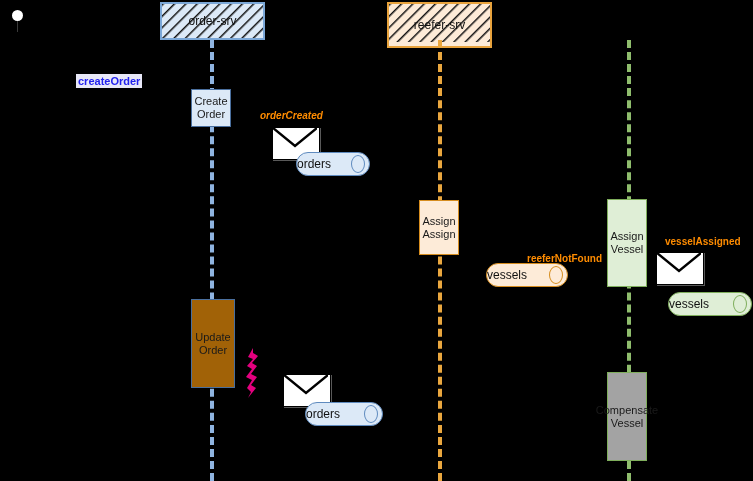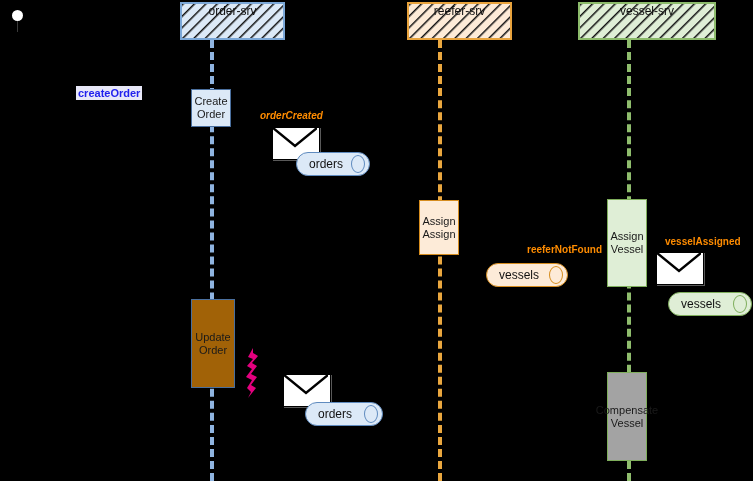--- a/index.html
+++ b/index.html
@@ -16,24 +16,23 @@
     overflow: hidden;
   }
 
   
   .participant {
     position: absolute;
     box-sizing: border-box;
     border-width: 2px;
     border-style: solid;
     display: flex;
-    align-items: flex-start;
+    align-items: center;
     justify-content: center;
     overflow: hidden;
-    margin-left: 20px;
   }
   .participant .hatch {
     position: absolute;
     inset: 0;
     pointer-events: none;
   }
   .participant .plabel {
     position: relative;
     font-size: 12px;
     color: #111111;
@@ -73,21 +72,20 @@
     font-size: 10px;
     font-weight: bold;
     color: #ff8c00;
     white-space: nowrap;
   }
   .evtlabel.blue {
     color: #2222ee;
     background: #e8e8f8;
     font-size: 11px;
     padding: 1px 2px;
-    margin-top: 12px;
   }
 
   
   .envelope {
     position: absolute;
     width: 46px;
     height: 31px;
     background: #ffffff;
     border: 1px solid #000000;
     box-shadow: 1px 1px 0 rgba(255,255,255,0.35);
@@ -97,21 +95,20 @@
   
   .cylinder {
     position: absolute;
     height: 24px;
     box-sizing: border-box;
     border-width: 1px;
     border-style: solid;
     border-radius: 12px / 12px;
     display: flex;
     align-items: center;
-    padding-left: 12px;
   }
   .cylinder .clabel {
     font-size: 12px;
     color: #111111;
     white-space: nowrap;
   }
   .cylinder .cap {
     position: absolute;
     right: 4px;
     top: 2px;
@@ -155,43 +152,32 @@
       <defs>
         <pattern id="hp1" width="8" height="8" patternUnits="userSpaceOnUse" patternTransform="rotate(45)">
           <line x1="0" y1="0" x2="0" y2="8" stroke="#111111" stroke-width="3"></line>
         </pattern>
       </defs>
       <rect width="105" height="38" fill="url(#hp1)"></rect>
     </svg>
     <span class="plabel">order-srv</span>
   </div>
 
-  <div class="participant" style="left:387px; top:2px; width:105px; height:38px; background:#fdebd8; border-color:#e8a33d;">
+  <div class="participant" style="left:387px; top:2px; width:105px; height:46px; background:#fdebd8; border-color:#e8a33d;">
     <svg class="hatch" width="105" height="38" viewBox="0 0 105 38" preserveAspectRatio="none">
       <defs>
         <pattern id="hp2" width="8" height="8" patternUnits="userSpaceOnUse" patternTransform="rotate(45)">
           <line x1="0" y1="0" x2="0" y2="8" stroke="#111111" stroke-width="3"></line>
         </pattern>
       </defs>
       <rect width="105" height="38" fill="url(#hp2)"></rect>
     </svg>
     <span class="plabel">reefer-srv</span>
   </div>
 
-  <div class="participant" style="left:558px; top:2px; width:138px; height:38px; background:#dfeed6; border-color:#8cbb6b;">
-    <svg class="hatch" width="138" height="38" viewBox="0 0 138 38" preserveAspectRatio="none">
-      <defs>
-        <pattern id="hp3" width="8" height="8" patternUnits="userSpaceOnUse" patternTransform="rotate(45)">
-          <line x1="0" y1="0" x2="0" y2="8" stroke="#111111" stroke-width="3"></line>
-        </pattern>
-      </defs>
-      <rect width="138" height="38" fill="url(#hp3)"></rect>
-    </svg>
-    <span class="plabel">vessel-srv</span>
-  </div>
 
   <div class="lifeline" style="left:210px; top:40px; height:441px; border-left-color:#8fb4e0;"></div>
   <div class="lifeline" style="left:438px; top:40px; height:441px; border-left-color:#eaa73f;"></div>
   <div class="lifeline" style="left:627px; top:40px; height:441px; border-left-color:#8fbd6d;"></div>
 
   <div class="evtlabel blue" style="left:76px; top:74px;">createOrder</div>
 
   <div class="activity" style="left:191px; top:89px; width:40px; height:38px; background:#dce9f7; border-color:#4a6f9e;">
     <div>
       <div class="alabel">Create</div>
@@ -211,21 +197,21 @@
     <span class="cap" style="border-color:#5f8bbf;"></span>
   </div>
 
   <div class="activity" style="left:419px; top:200px; width:40px; height:55px; background:#fdebd8; border-color:#d68d1f;">
     <div>
       <div class="alabel">Assign</div>
       <div class="alabel">Assign</div>
     </div>
   </div>
 
-  <div class="evtlabel" style="left:487px; top:244px;padding-left:40px;">reeferNotFound</div>
+  <div class="evtlabel" style="left:487px; top:253px;padding-left:40px;">reeferNotFound</div>
   <div class="cylinder" style="left:486px; top:263px; width:82px; background:#fdebd8; border-color:#d68d1f;">
     <span class="clabel">vessels</span>
     <span class="cap" style="border-color:#d68d1f;"></span>
   </div>
 
   <div class="activity" style="left:607px; top:199px; width:40px; height:88px; background:#dfeed6; border-color:#7fae5c;">
     <div>
       <div class="alabel">Assign</div>
       <div class="alabel">Vessel</div>
     </div>

